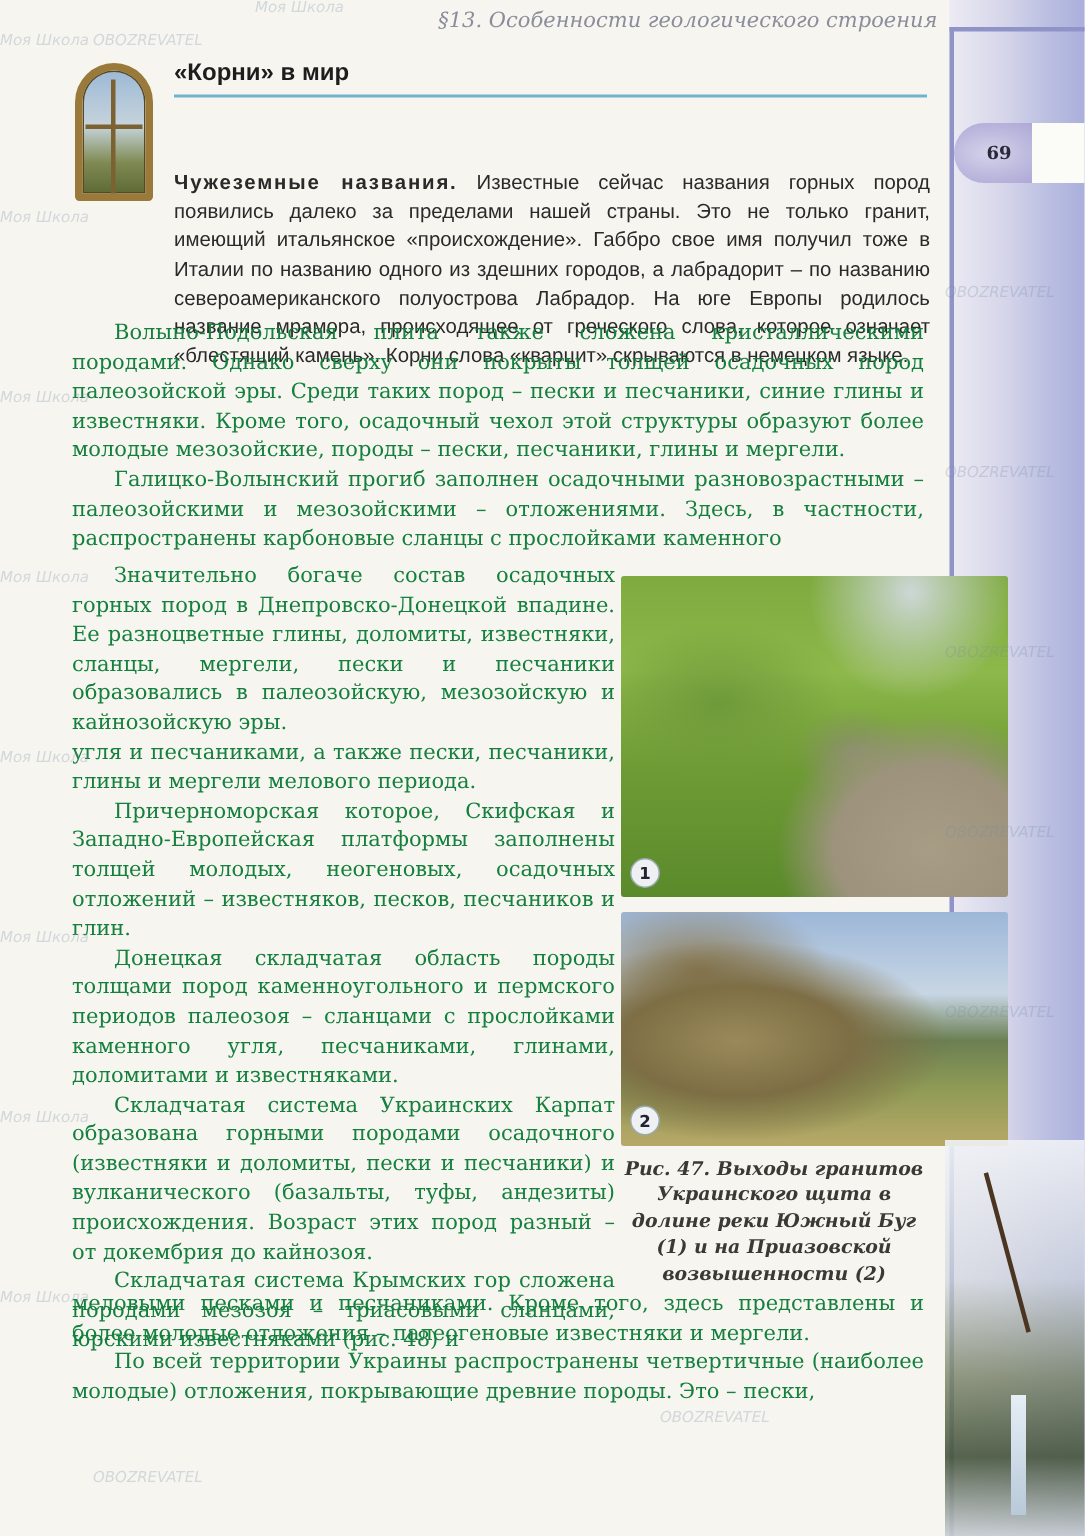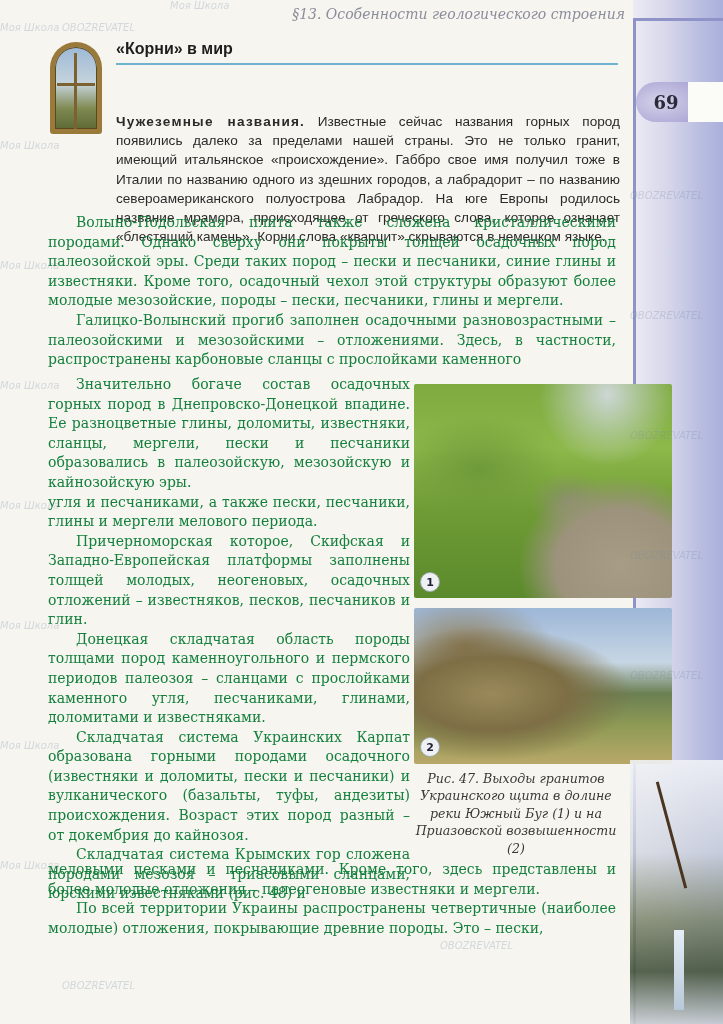--- a/index.html
+++ b/index.html
@@ -20,21 +20,21 @@
     position:absolute; left:0; top:18px; width:3px; height:1006px; background:#8f93c7;
   }
   .margin-band .top-rule {
     position:absolute; left:0; top:18px; width:90px; height:3px; background:#8f93c7;
   }
   .page-tab {
     position:absolute; left:636px; top:82px; width:60px; height:40px;
     background:radial-gradient(ellipse at 40% 50%, #d5d2ea 0%, #b9b5dc 60%, #a9a5d4 100%);
     border-radius:20px 0 0 20px;
     display:flex; align-items:center; justify-content:center;
-    font-family:"DejaVu Serif", serif; font-weight:bold; font-size:18px; color:#2a2a3a;
+    font-family:"DejaVu Serif", serif; font-weight:bold; font-size:12px; color:#2a2a3a;
   }
   .page-tab-white {
     position:absolute; left:688px; top:82px; width:35px; height:40px; background:#fbfbf7;
   }
 
   .running-head {
     position:absolute; left:255px; top:6px; width:370px; text-align:right;
     font-family:"DejaVu Serif", serif; font-style:italic; font-size:14px; color:#8c8d9c;
     white-space:nowrap;
   }
@@ -97,21 +97,21 @@
     position:absolute; width:18px; height:18px; border-radius:50%;
     background:#eef0f4; border:1px solid #9aa; 
     font-family:"DejaVu Sans", sans-serif; font-size:11px; font-weight:bold; color:#223;
     display:flex; align-items:center; justify-content:center;
   }
   .badge-1 { left:420px; top:572px; }
   .badge-2 { left:420px; top:737px; }
 
   .caption {
     position:absolute; left:410px; top:770px; width:212px; text-align:center;
-    font-family:"DejaVu Serif", serif; font-style:italic; font-size:12.6px; line-height:17.4px; color:#3a3936;
+    font-family:"DejaVu Serif", serif; font-style:italic; font-size:12.6px; line-height:17.4px; color:#3a3936;font-weight:bold;
   }
 
   .photo-3 {
     position:absolute; left:630px; top:760px; width:93px; height:264px;
     background:
       linear-gradient(180deg, rgba(240,242,246,0.9) 0%, rgba(210,215,222,0.7) 35%, rgba(120,130,100,0.8) 60%, rgba(70,85,60,0.9) 80%, rgba(200,205,210,0.9) 100%);
   }
   .photo-3 .trunk { position:absolute; left:40px; top:20px; width:3px; height:110px; background:#4b3420; transform:rotate(-15deg); }
   .photo-3 .falls { position:absolute; left:44px; top:170px; width:10px; height:80px; background:linear-gradient(180deg,#e6eef6,#b8c9d9); }
 

